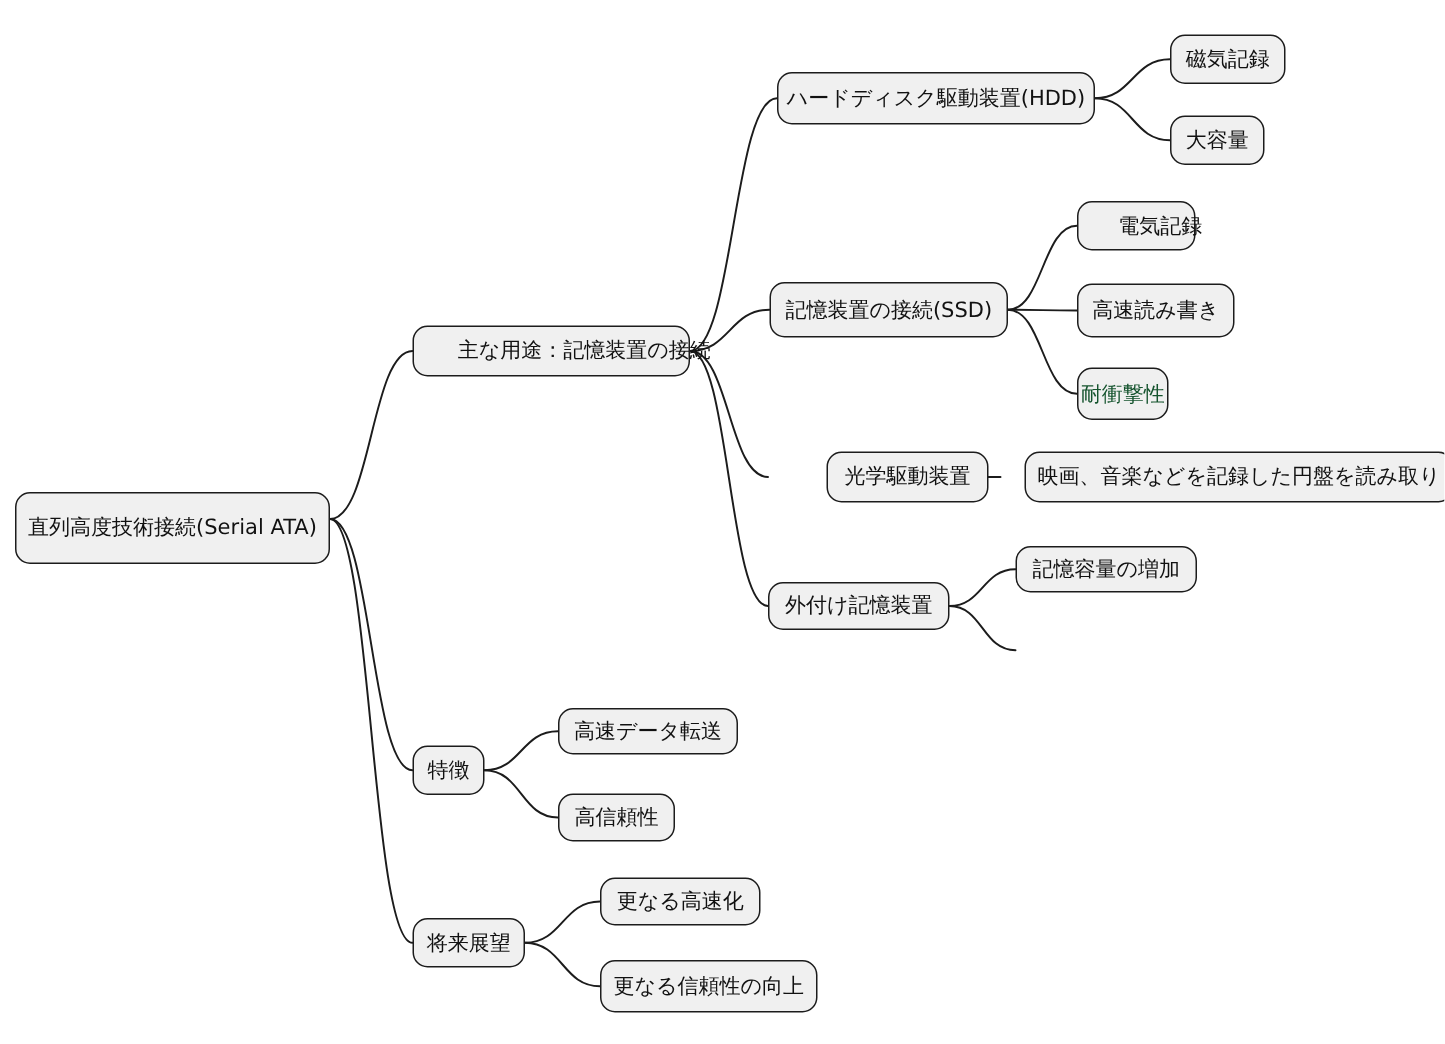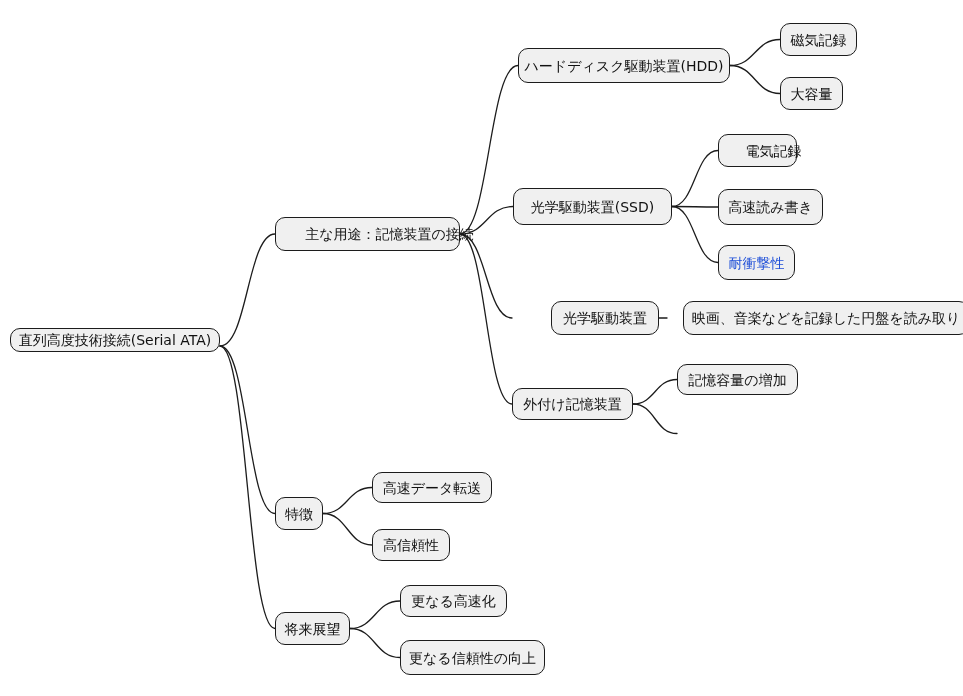--- a/index.html
+++ b/index.html
@@ -61,29 +61,29 @@
       <path d="M 460 234 C 486 234, 486 404, 512 404" stroke="#1c1c1c"></path>
       <path d="M 633 404 C 655 404, 655 379.5, 677 379.5" stroke="#1c1c1c"></path>
       <path d="M 633 404 C 655 404, 655 433.5, 677 433.5" stroke="#1c1c1c"></path>
       <path d="M 220 346 C 247.5 346, 247.5 513.5, 275 513.5" stroke="#1c1c1c"></path>
       <path d="M 323 513.5 C 347.5 513.5, 347.5 487.5, 372 487.5" stroke="#1c1c1c"></path>
       <path d="M 323 513.5 C 347.5 513.5, 347.5 545, 372 545" stroke="#1c1c1c"></path>
       <path d="M 220 346 C 247.5 346, 247.5 628.5, 275 628.5" stroke="#1c1c1c"></path>
       <path d="M 350 628.5 C 375 628.5, 375 601, 400 601" stroke="#1c1c1c"></path>
       <path d="M 350 628.5 C 375 628.5, 375 657.5, 400 657.5" stroke="#1c1c1c"></path>
     </svg>
-<div class="node" style="left: 10px; top: 328px; width: 210px; height: 24px; background: rgb(240, 240, 240); border-color: rgb(28, 28, 28); color: rgb(17, 17, 17);">直列高度技術接続(Serial ATA)</div>
+<div class="node" style="left: 10px; top: 328px; width: 210px; height: 48px; background: rgb(240, 240, 240); border-color: rgb(28, 28, 28); color: rgb(17, 17, 17);">直列高度技術接続(Serial ATA)</div>
     <div class="node" style="left: 275px; top: 217px; width: 185px; height: 34px; background: rgb(240, 240, 240); border-color: rgb(28, 28, 28); color: rgb(17, 17, 17); padding-left: 44px;">主な用途：記憶装置の接続</div>
     <div class="node" style="left: 518px; top: 48px; width: 212px; height: 35px; background: rgb(240, 240, 240); border-color: rgb(28, 28, 28); color: rgb(17, 17, 17);">ハードディスク駆動装置(HDD)</div>
     <div class="node" style="left: 780px; top: 23px; width: 77px; height: 33px; background: rgb(240, 240, 240); border-color: rgb(28, 28, 28); color: rgb(17, 17, 17);">磁気記録</div>
     <div class="node" style="left: 780px; top: 77px; width: 63px; height: 33px; background: rgb(240, 240, 240); border-color: rgb(28, 28, 28); color: rgb(17, 17, 17);">大容量</div>
-    <div class="node" style="left: 513px; top: 188px; width: 159px; height: 37px; background: rgb(240, 240, 240); border-color: rgb(28, 28, 28); color: rgb(17, 17, 17);">光学駆動装置(SSD)</div>
+    <div class="node" style="left: 513px; top: 188px; width: 159px; height: 37px; background: rgb(240, 240, 240); border-color: rgb(28, 28, 28); color: rgb(17, 17, 17);">記憶装置の接続(SSD)</div>
     <div class="node" style="left: 718px; top: 134px; width: 79px; height: 33px; background: rgb(240, 240, 240); border-color: rgb(28, 28, 28); color: rgb(17, 17, 17); padding-left: 32px;">電気記録</div>
     <div class="node" style="left: 718px; top: 189px; width: 105px; height: 36px; background: rgb(240, 240, 240); border-color: rgb(28, 28, 28); color: rgb(17, 17, 17);">高速読み書き</div>
-    <div class="node" style="left: 718px; top: 245px; width: 77px; height: 35px; background: rgb(240, 240, 240); border-color: rgb(28, 28, 28); color: #1d4ed8;">耐衝撃性</div>
+    <div class="node" style="left: 718px; top: 245px; width: 61px; height: 35px; background: rgb(240, 240, 240); border-color: rgb(28, 28, 28); color: #14532d;">耐衝撃性</div>
     <div class="node" style="left: 512px; top: 301px; width: 108px; height: 34px; background: rgb(240, 240, 240); border-color: rgb(28, 28, 28); color: rgb(17, 17, 17); margin-left: 39px;">光学駆動装置</div>
     <div class="node" style="left: 683px; top: 301px; width: 286px; height: 34px; background: rgb(240, 240, 240); border-color: rgb(28, 28, 28); color: rgb(17, 17, 17);">映画、音楽などを記録した円盤を読み取り</div>
     <div class="node" style="left: 512px; top: 388px; width: 121px; height: 32px; background: rgb(240, 240, 240); border-color: rgb(28, 28, 28); color: rgb(17, 17, 17);">外付け記憶装置</div>
     <div class="node" style="left: 677px; top: 364px; width: 121px; height: 31px; background: rgb(240, 240, 240); border-color: rgb(28, 28, 28); color: rgb(17, 17, 17);">記憶容量の増加</div>
     <div class="node" style="left: 275px; top: 497px; width: 48px; height: 33px; background: rgb(240, 240, 240); border-color: rgb(28, 28, 28); color: rgb(17, 17, 17);">特徴</div>
     <div class="node" style="left: 372px; top: 472px; width: 120px; height: 31px; background: rgb(240, 240, 240); border-color: rgb(28, 28, 28); color: rgb(17, 17, 17);">高速データ転送</div>
     <div class="node" style="left: 372px; top: 529px; width: 78px; height: 32px; background: rgb(240, 240, 240); border-color: rgb(28, 28, 28); color: rgb(17, 17, 17);">高信頼性</div>
     <div class="node" style="left: 275px; top: 612px; width: 75px; height: 33px; background: rgb(240, 240, 240); border-color: rgb(28, 28, 28); color: rgb(17, 17, 17);">将来展望</div>
     <div class="node" style="left: 400px; top: 585px; width: 107px; height: 32px; background: rgb(240, 240, 240); border-color: rgb(28, 28, 28); color: rgb(17, 17, 17);">更なる高速化</div>
     <div class="node" style="left: 400px; top: 640px; width: 145px; height: 35px; background: rgb(240, 240, 240); border-color: rgb(28, 28, 28); color: rgb(17, 17, 17);">更なる信頼性の向上</div>

